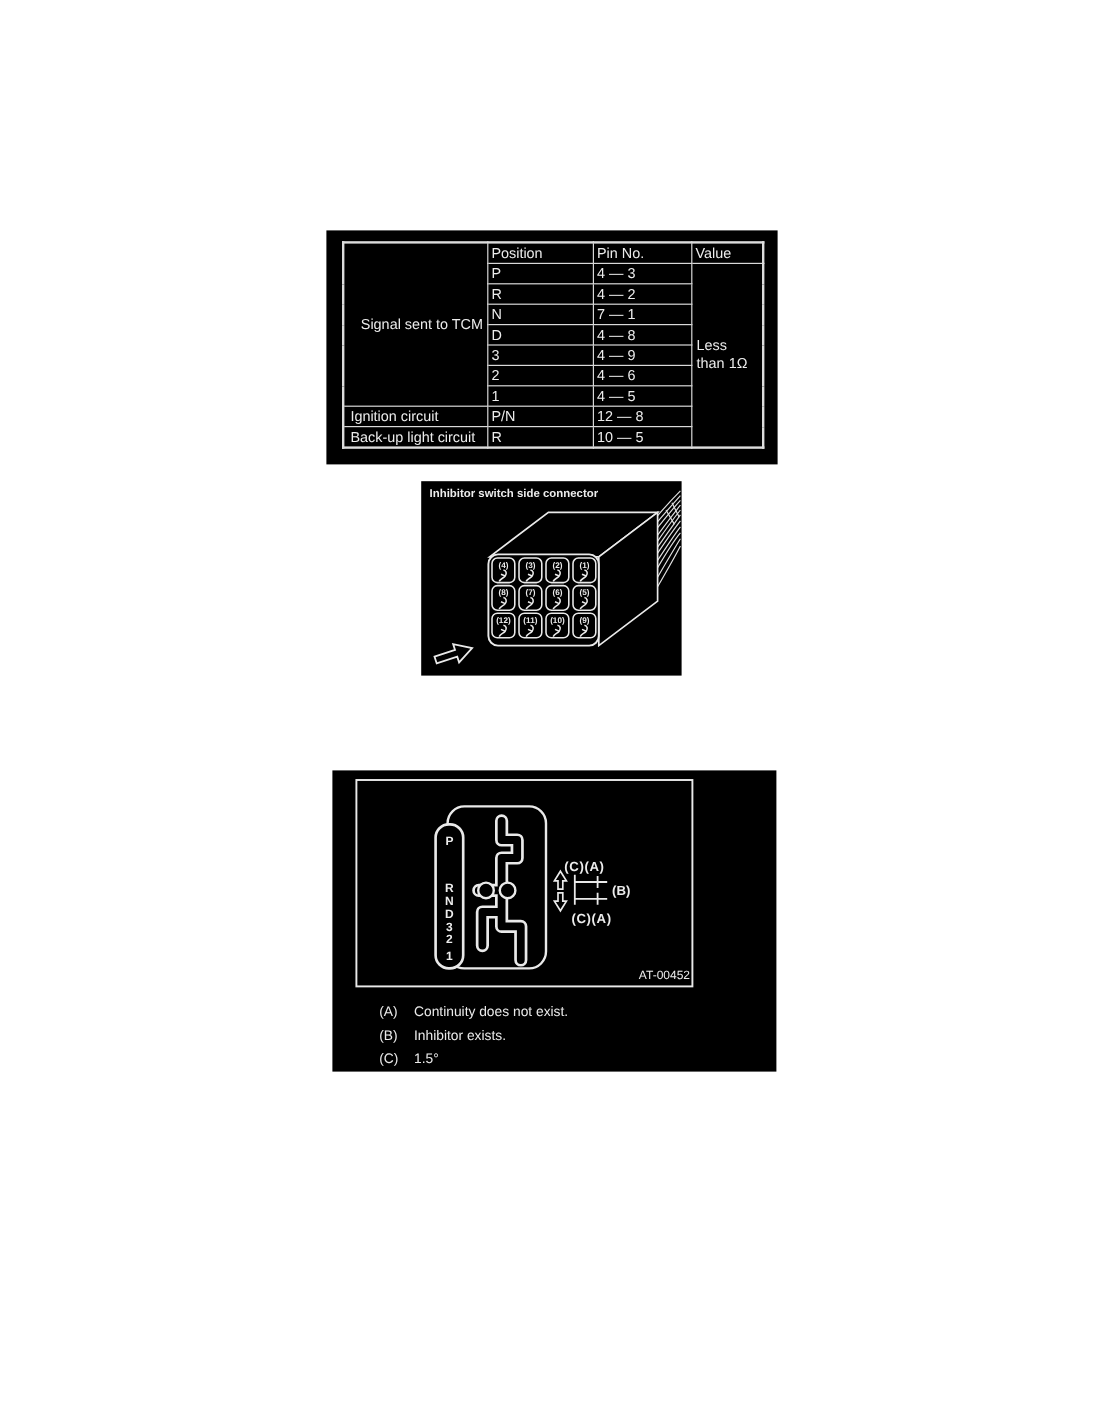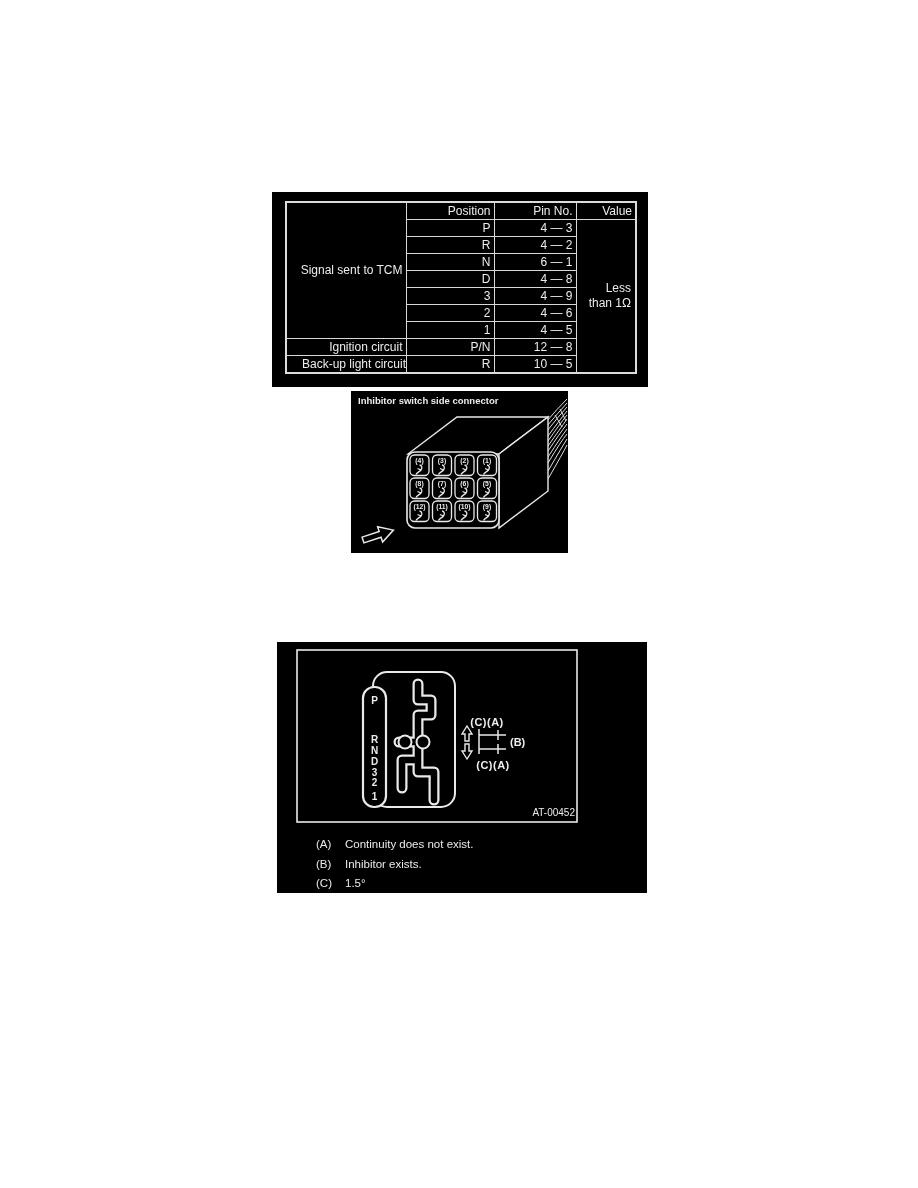--- a/index.html
+++ b/index.html
@@ -13,31 +13,31 @@
   .rtable{
     position:absolute; left:13px; top:9px; width:350px;
     border-collapse:collapse; table-layout:fixed;
     border:2px solid #dcdcdc; color:#ececec;
     font-size:12px;
   }
   .rtable col.c1{width:120px}.rtable col.c2{width:88px}
   .rtable col.c3{width:82px}.rtable col.c4{width:60px}
   .rtable th,.rtable td{
     border:1.5px solid #d8d8d8; height:16px; line-height:15px;
-    padding:0 3px; font-weight:normal; text-align:right;
+    padding:0 3px; font-weight:normal; text-align:left;
     white-space:nowrap; overflow:hidden;
   }
-  .rtable td.lbl{text-align:right; padding-left:15px;}
+  .rtable td.lbl{text-align:left; padding-left:5px;}
   .rtable td.grp{text-align:right;}
   .rtable td.val{
     white-space:normal; line-height:15px; padding:0 4px;
     vertical-align:middle;
   }
   
-  .fig-connector{left:351px; top:391px; width:217px; height:162px;text-decoration:underline;}
+  .fig-connector{left:351px; top:401px; width:217px; height:162px;text-decoration:underline;}
   
   .fig-gate{left:277px; top:642px; width:370px; height:251px;}
   svg{display:block;}
   svg text{font-family:"Liberation Sans", sans-serif; fill:#ececec;}
   .legend{position:absolute; left:39px; top:193px; color:#eaeaea; font-size:11.5px;}
   .legend-row{height:19.6px; line-height:19.6px; display:flex;}
   .lkey{width:29px; flex:0 0 29px;}
   .ltext{flex:1;}
 </style>
 </head>
@@ -64,21 +64,21 @@
           <td>P</td>
           <td>4 — 3</td>
           <td class="val" rowspan="9">Less than 1Ω</td>
         </tr>
         <tr>
           <td>R</td>
           <td>4 — 2</td>
         </tr>
         <tr>
           <td>N</td>
-          <td>6 — 1</td>
+          <td>7 — 1</td>
         </tr>
         <tr>
           <td>D</td>
           <td>4 — 8</td>
         </tr>
         <tr>
           <td>3</td>
           <td>4 — 9</td>
         </tr>
         <tr>

